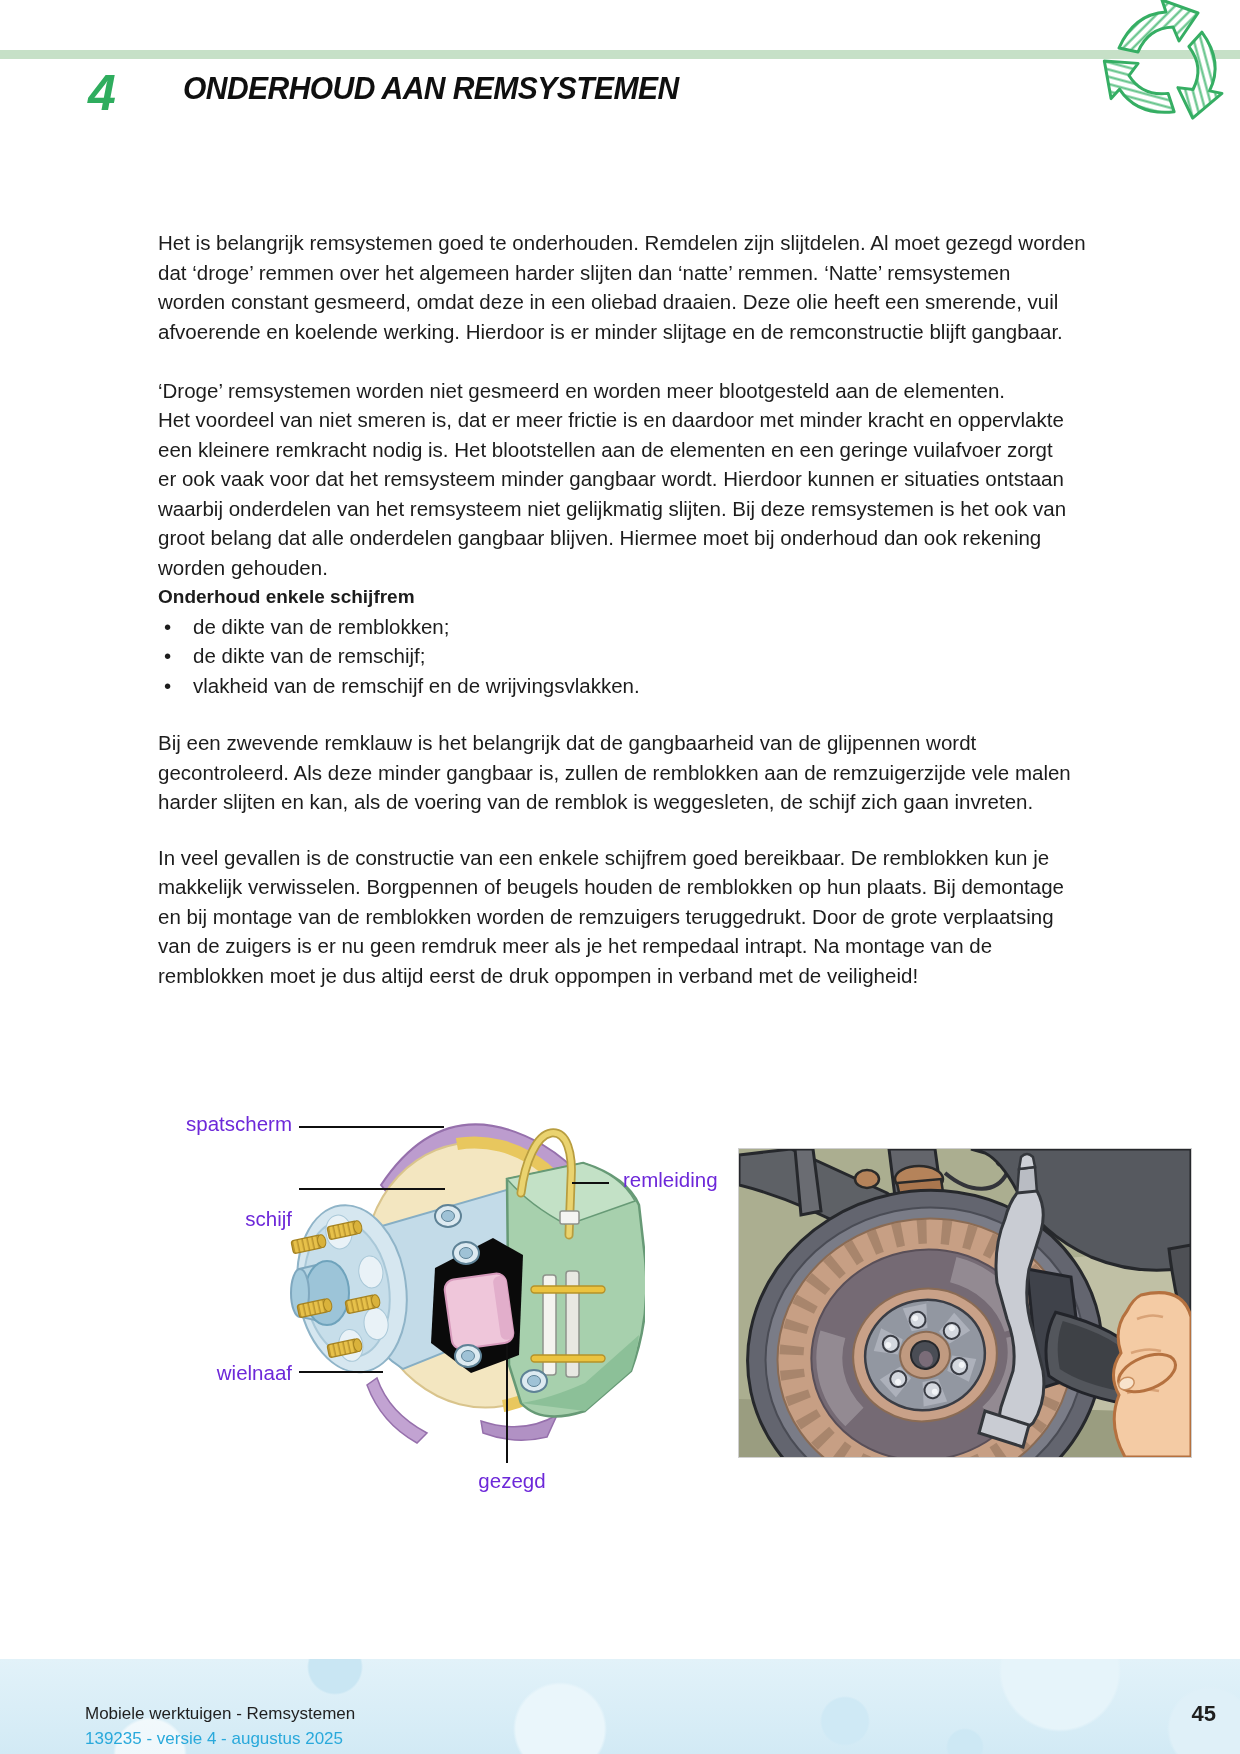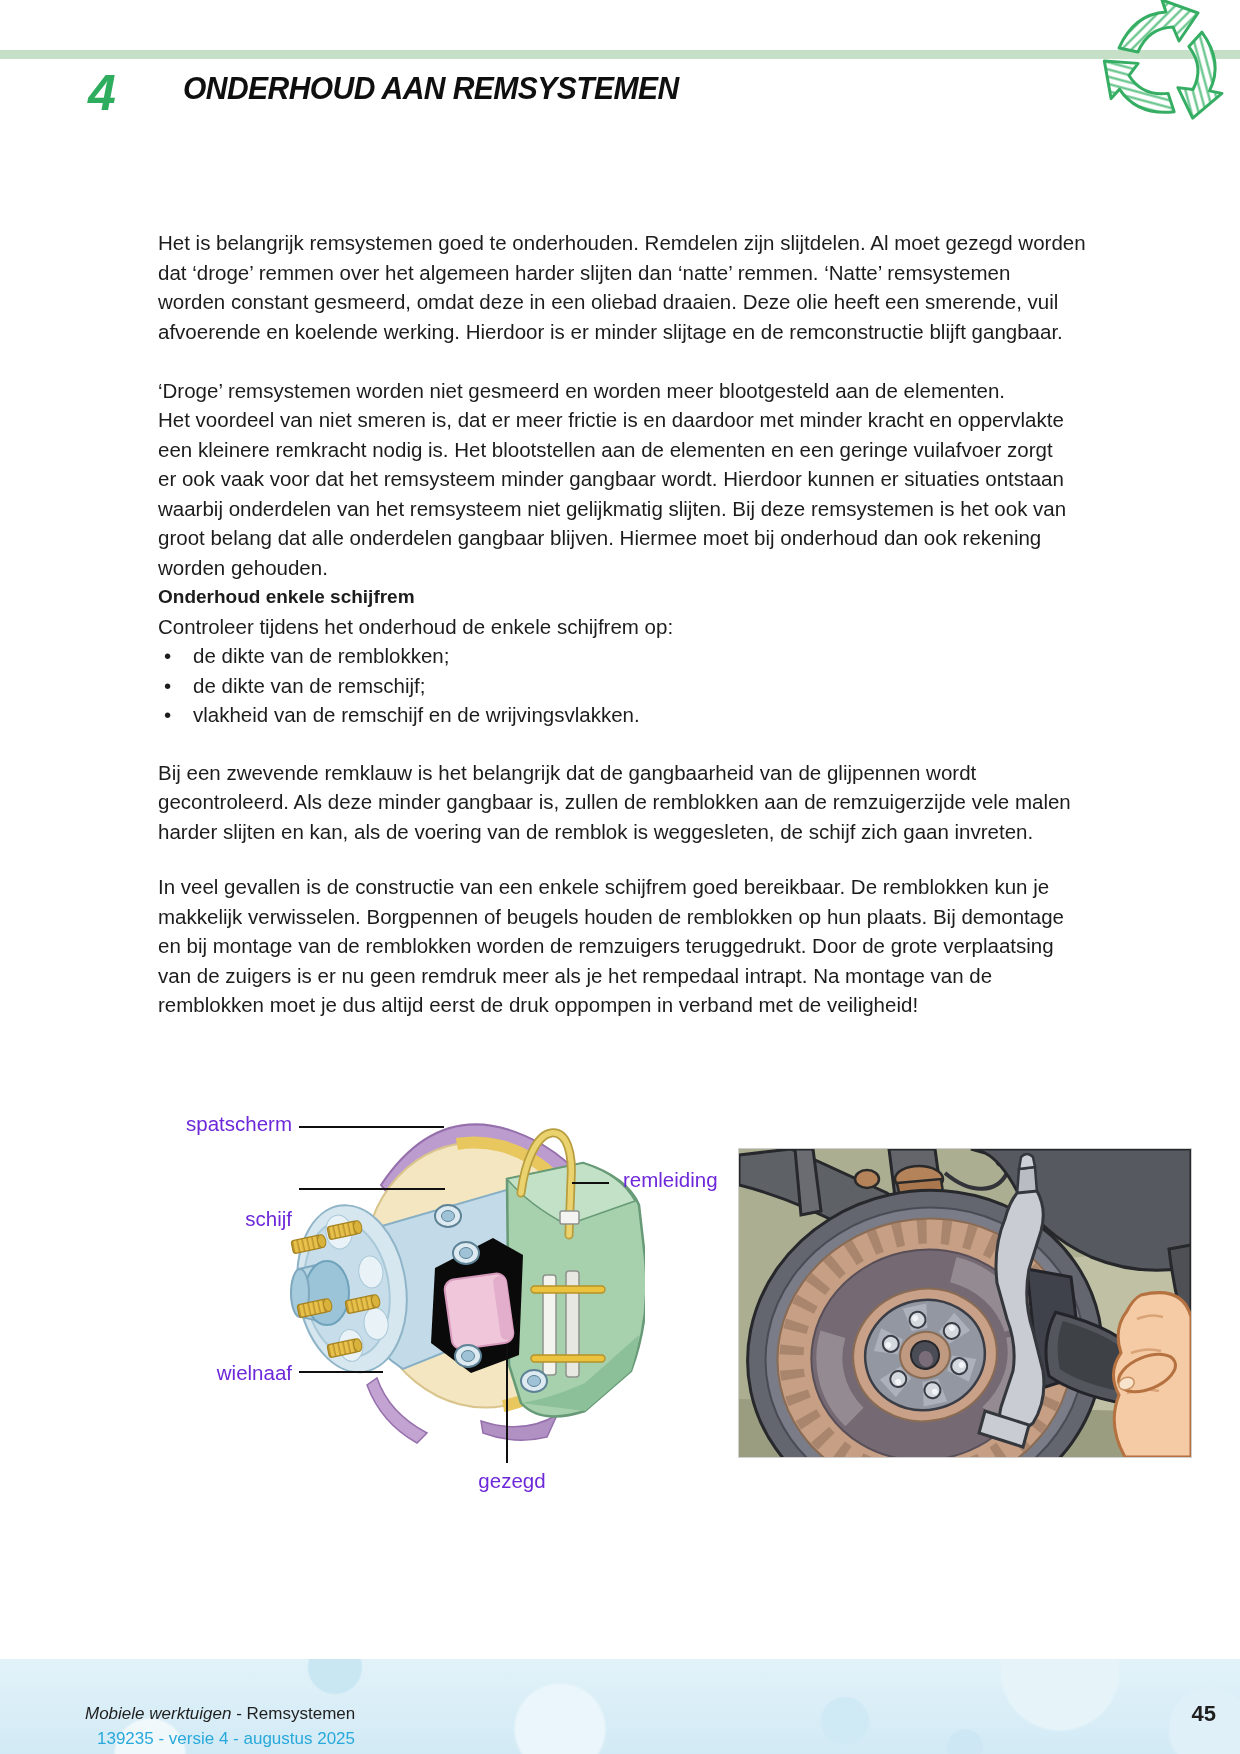--- a/index.html
+++ b/index.html
@@ -55,22 +55,22 @@
       radial-gradient(circle at 560px 70px, #eaf6fb 0 44px, rgba(234,246,251,0) 47px),
       radial-gradient(circle at 845px 62px, #cfe9f5 0 23px, rgba(207,233,245,0) 25px),
       radial-gradient(circle at 1060px 12px, #e6f4fa 0 58px, rgba(230,244,250,0) 61px),
       radial-gradient(circle at 965px 88px, #cde8f4 0 17px, rgba(205,232,244,0) 19px),
       radial-gradient(circle at 1210px 70px, #dff0f8 0 40px, rgba(223,240,248,0) 43px),
       linear-gradient(#e2f2f9, #d2eaf5);
     background-color:#d9edf6;
   }
   .footer-left { position:absolute; left:85px; top:42px; font-size:17px; line-height:25px; }
   .footer-line1 { color:#1f1f1f; }
-  .footer-line1 .it { font-style:italic; }
-  .footer-line2 { color:#29A9DB;margin-left:12px; }
+  .footer-line1 .it { }
+  .footer-line2 { color:#29A9DB; }
   .footer-page { position:absolute; right:24px; top:42px; font-size:22px; font-weight:bold; color:#1f1f1f; }
 </style>
 </head>
 <body>
 
 <div class="page">
 
   <div class="green-bar"></div>
 
   <div class="recycle-wrap">
@@ -100,21 +100,20 @@
 worden constant gesmeerd, omdat deze in een oliebad draaien. Deze olie heeft een smerende, vuil
 afvoerende en koelende werking. Hierdoor is er minder slijtage en de remconstructie blijft gangbaar.</p>
     <p class="p2">‘Droge’ remsystemen worden niet gesmeerd en worden meer blootgesteld aan de elementen.
 Het voordeel van niet smeren is, dat er meer frictie is en daardoor met minder kracht en oppervlakte
 een kleinere remkracht nodig is. Het blootstellen aan de elementen en een geringe vuilafvoer zorgt
 er ook vaak voor dat het remsysteem minder gangbaar wordt. Hierdoor kunnen er situaties ontstaan
 waarbij onderdelen van het remsysteem niet gelijkmatig slijten. Bij deze remsystemen is het ook van
 groot belang dat alle onderdelen gangbaar blijven. Hiermee moet bij onderhoud dan ook rekening
 worden gehouden.</p>
     <p class="section-h">Onderhoud enkele schijfrem</p>
-    <p class="list-intro">Controleer tijdens het onderhoud de enkele schijfrem op:</p>
     <div class="bullets">
       <div class="bullet-row">
         <span class="bullet-dot">•</span>
         <span>de dikte van de remblokken;</span>
       </div>
       <div class="bullet-row">
         <span class="bullet-dot">•</span>
         <span>de dikte van de remschijf;</span>
       </div>
       <div class="bullet-row">

